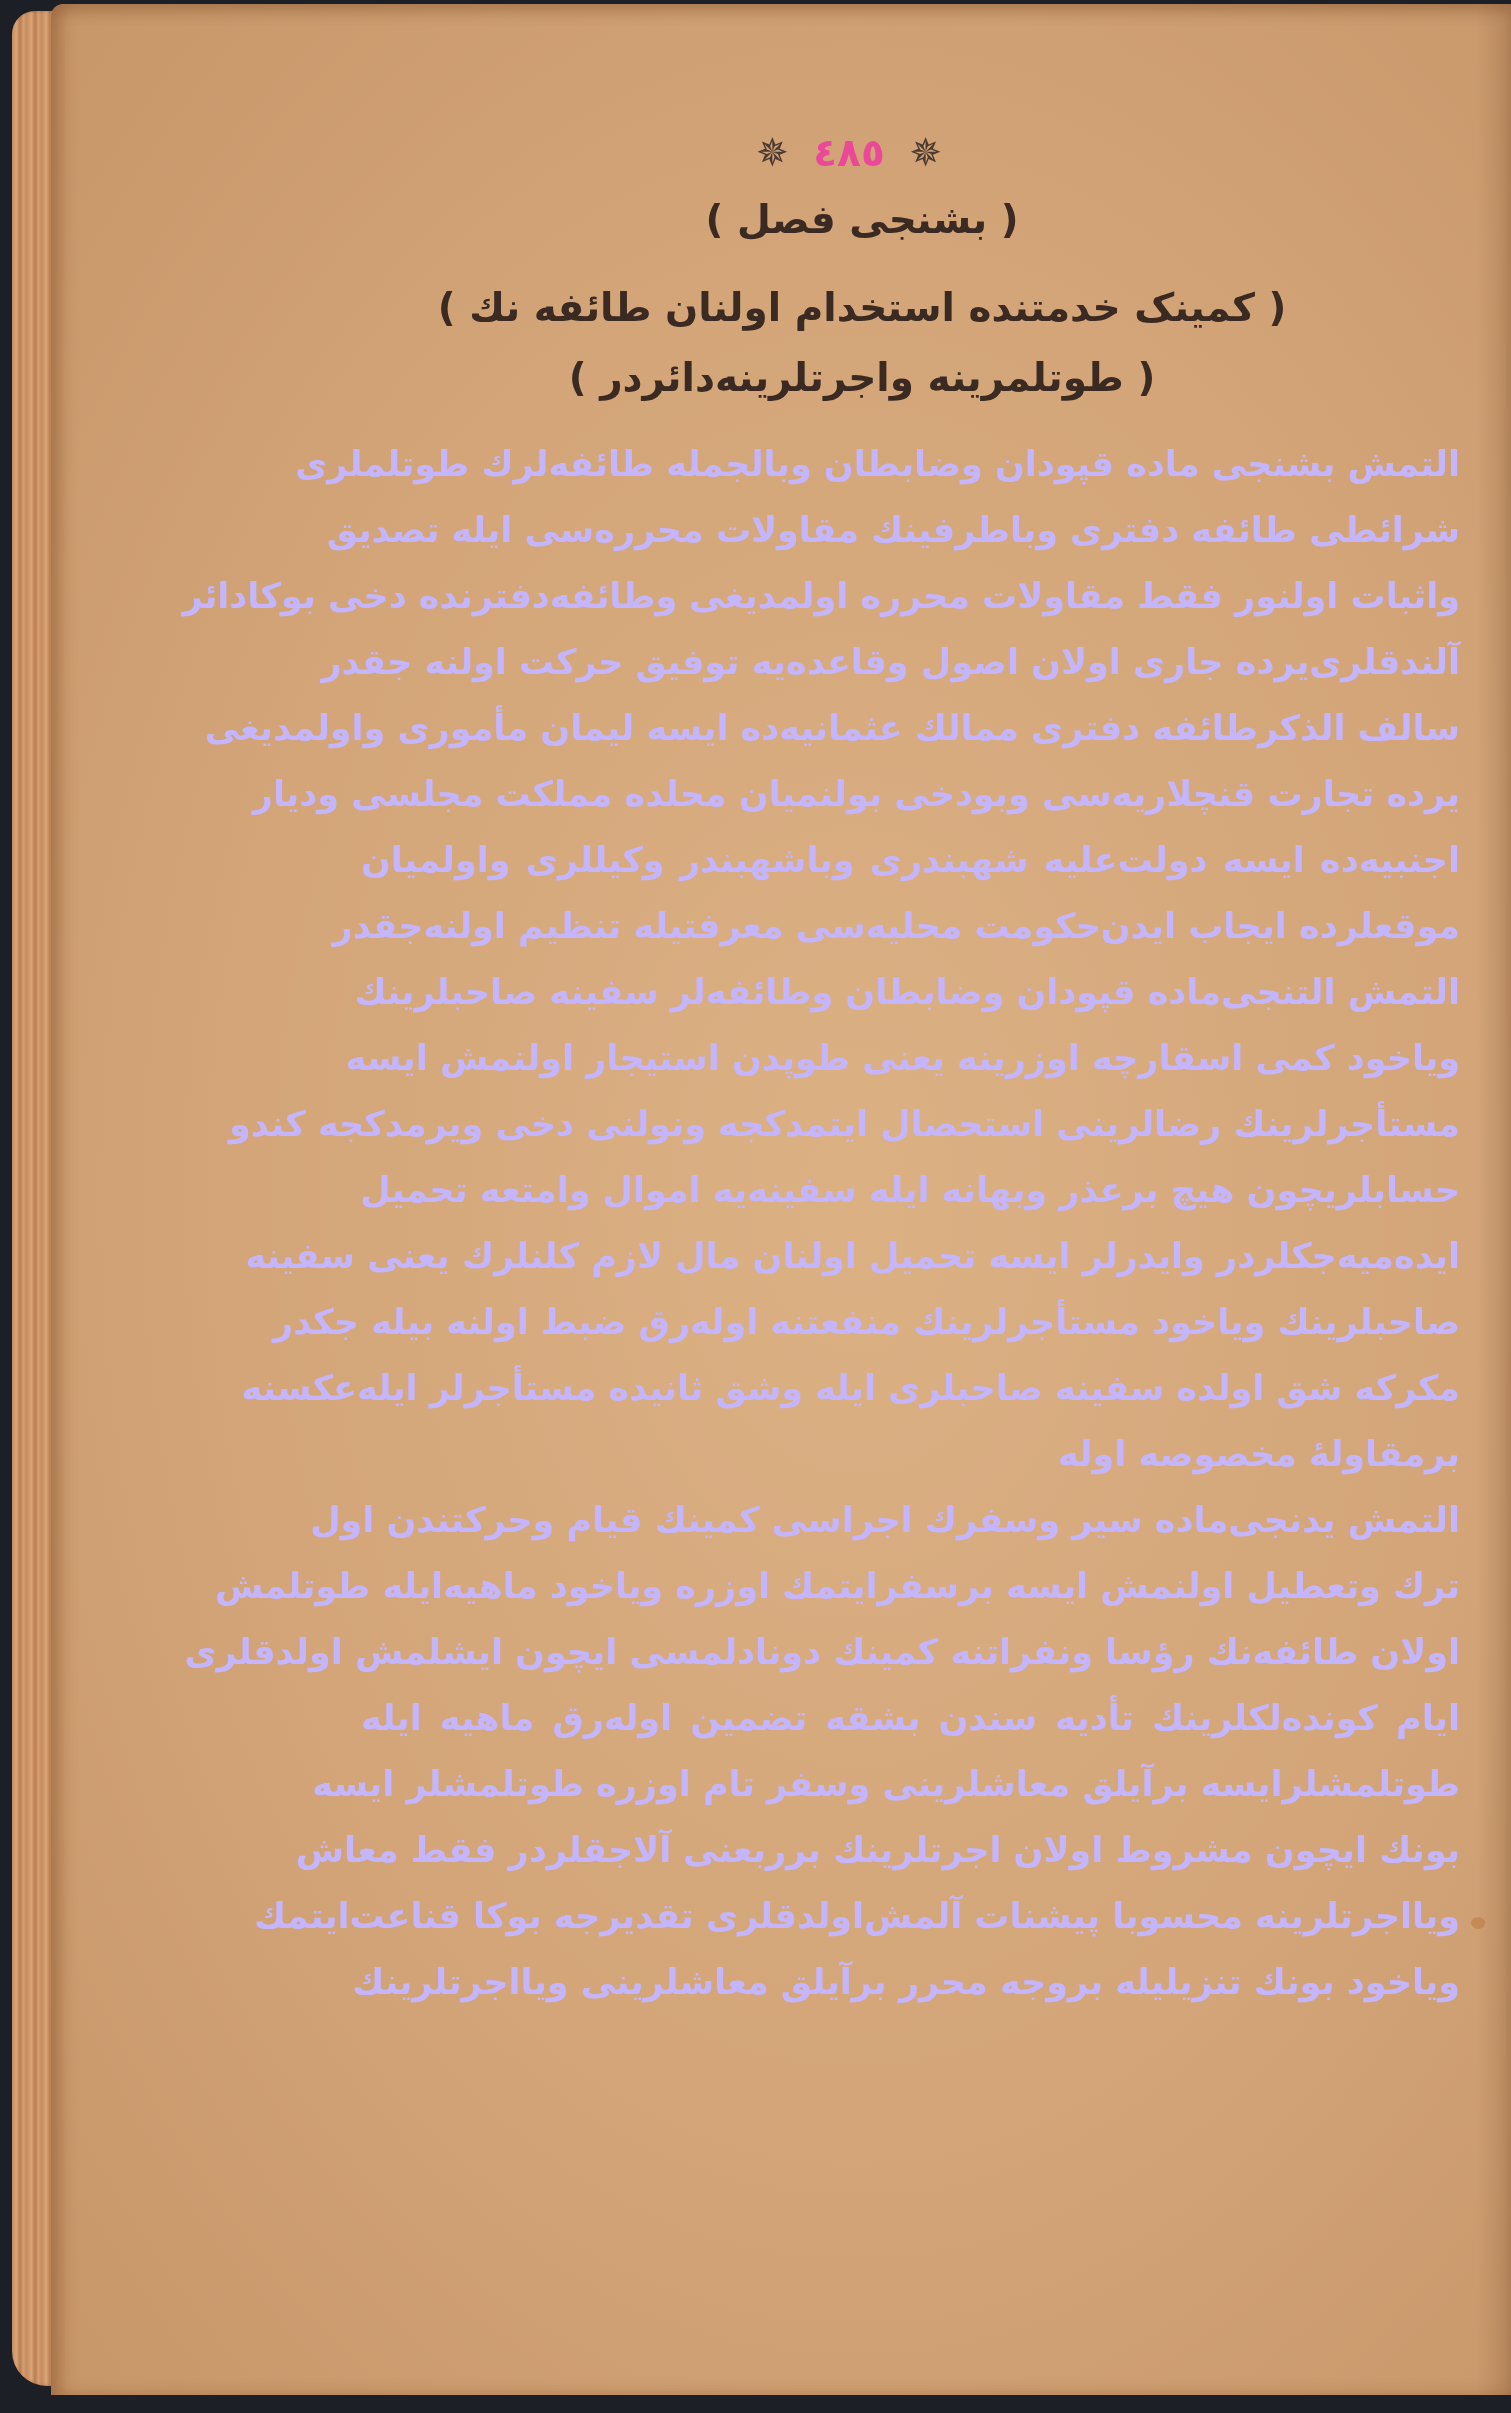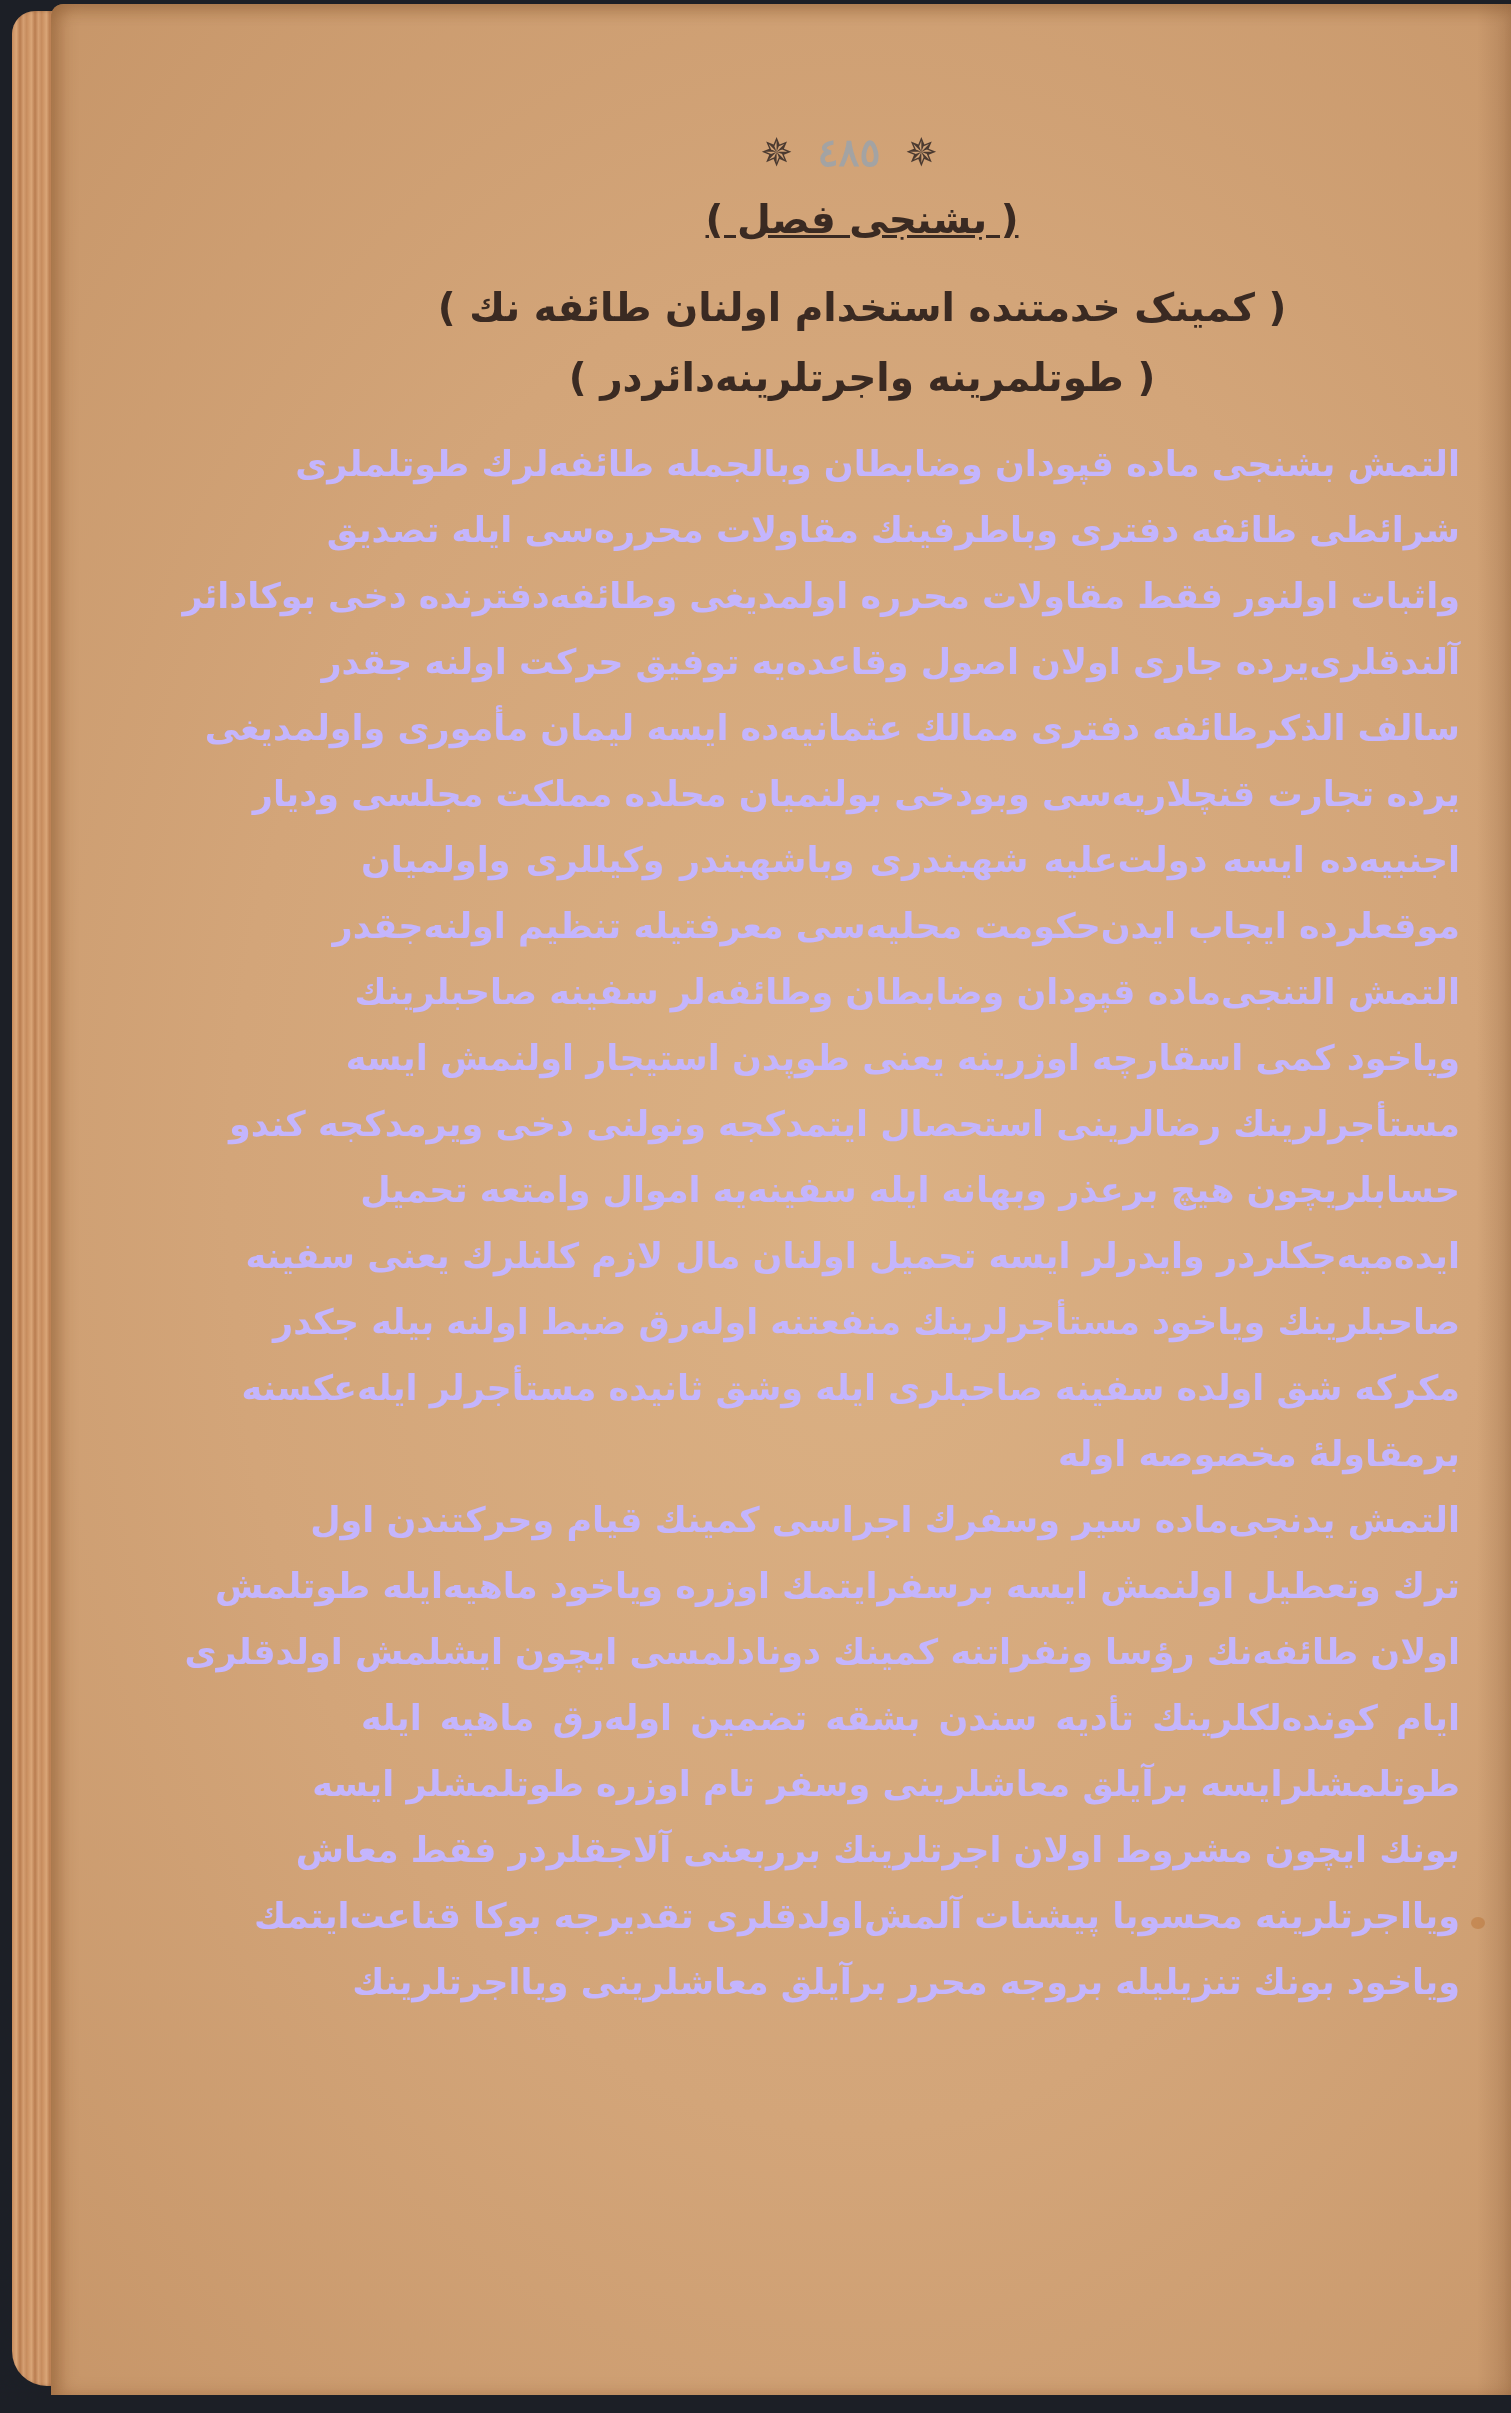--- a/index.html
+++ b/index.html
@@ -67,31 +67,30 @@
       margin-left: -79px;
     }
     .ornament {
       font-size: 39px;
       color: #4b3a30;
       line-height: 1;
     }
     .page-num-text {
       font-size: 39px;
       font-weight: bold;
-      color: #a3a3a3;
-      font-family: Liberation Serif, serif;
+      color: #ec4899;
     }
     .heading {
       text-align: center;
       font-size: 39px;
       line-height: 56px;
       font-weight: bold;
       margin-left: -53px;
     }
-    .heading.h1 { height: 62px; text-decoration: underline; }
+    .heading.h1 { height: 62px; }
     .heading.h2 { height: 70px; margin-top: 26px; }
     .heading.h3 { height: 70px; }
     .body-text {
       margin-top: 10.6px;
       width: 1099px;
     }
     .line {
       font-size: 35px;
       height: 66px;
       line-height: 66px;

